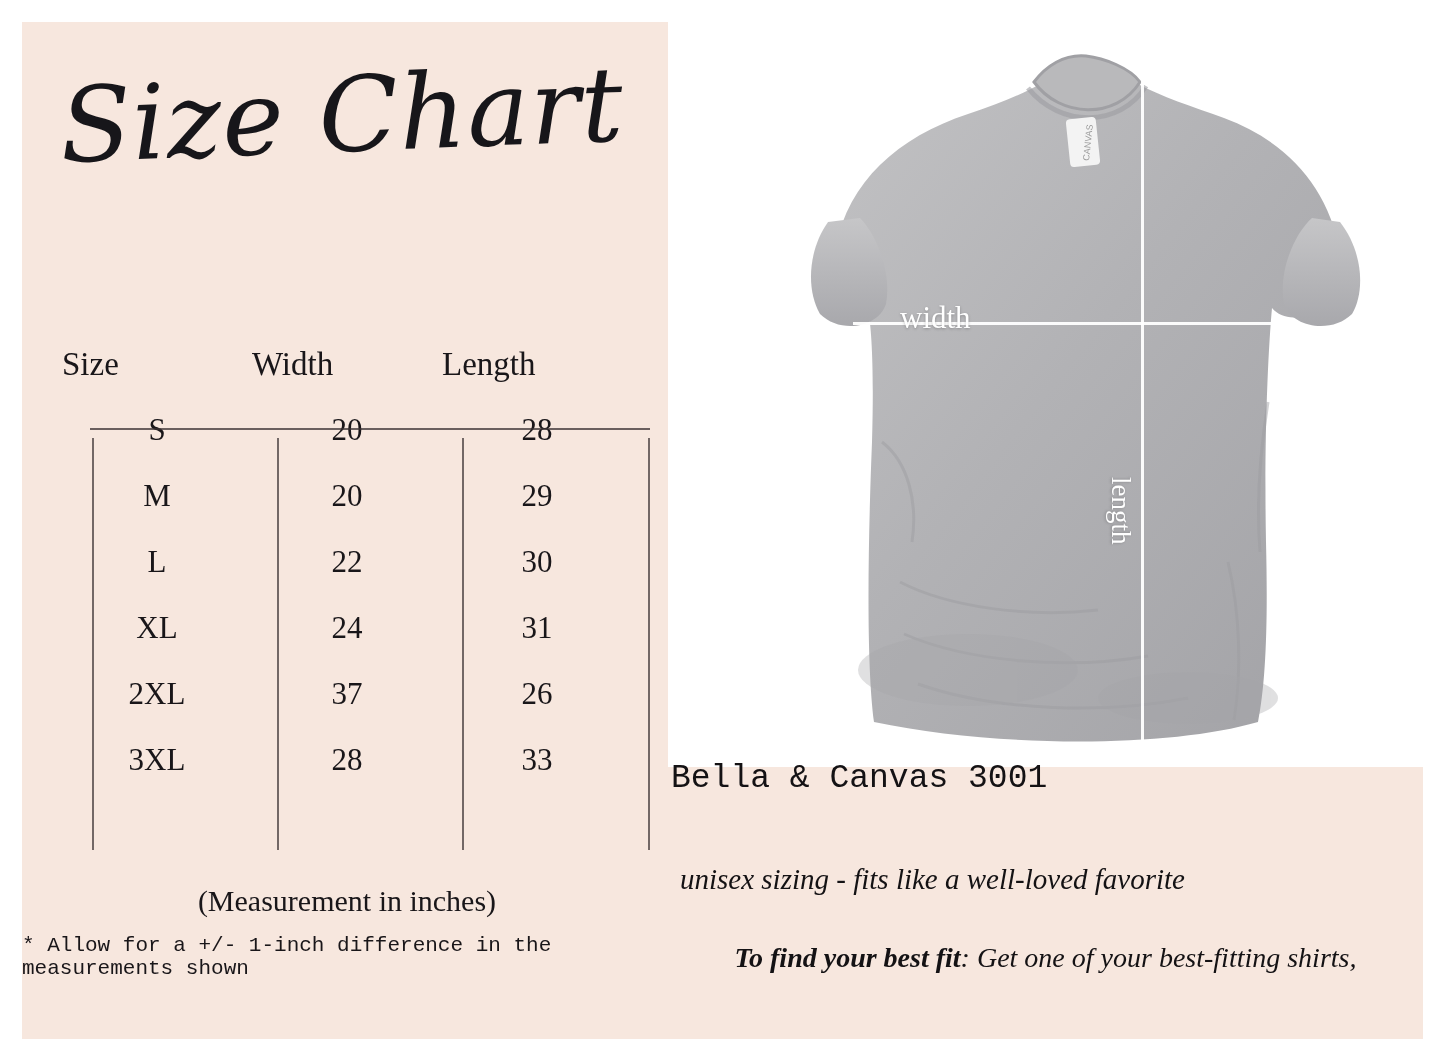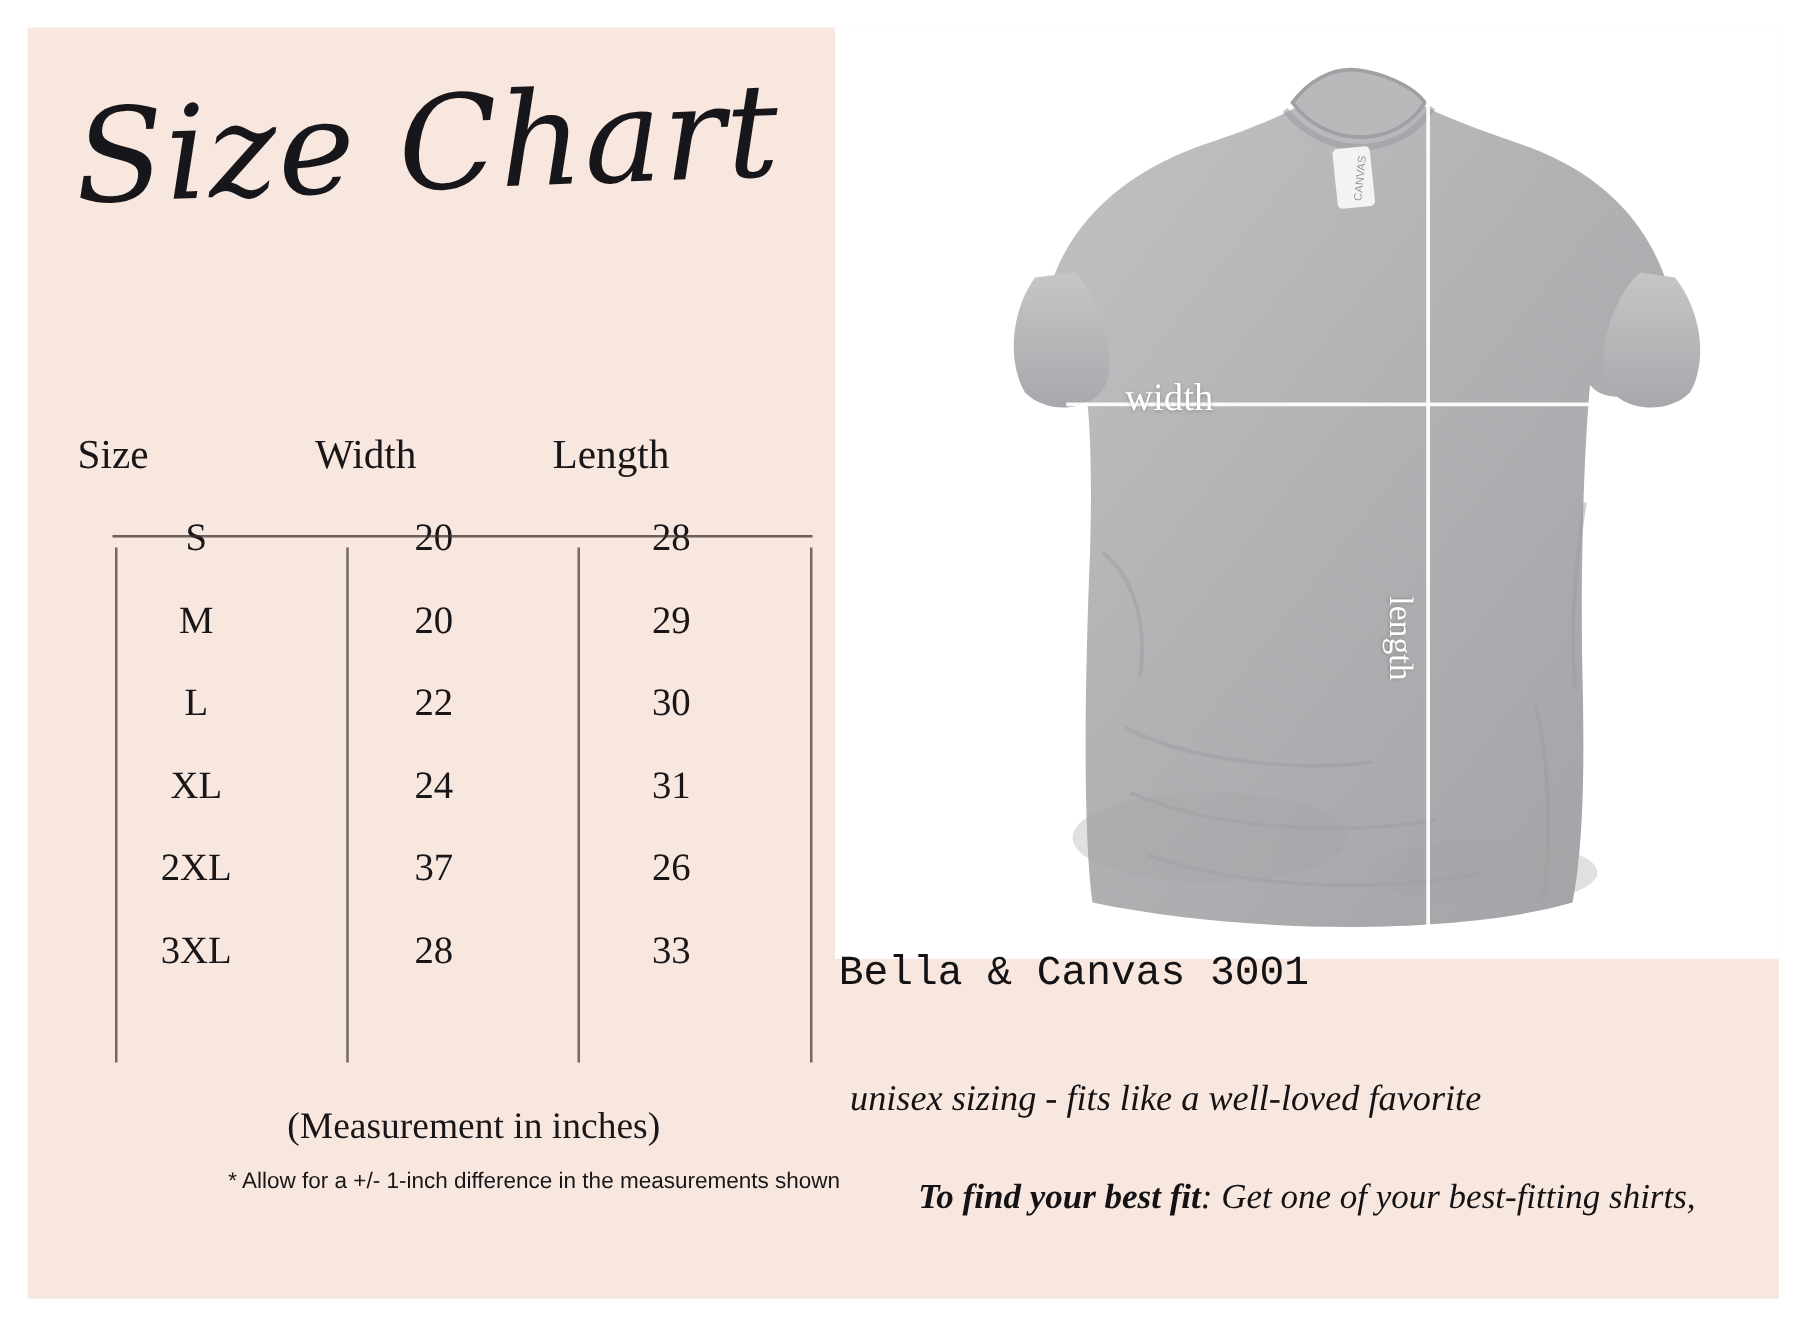--- a/index.html
+++ b/index.html
@@ -106,31 +106,30 @@
 
   .measure-note {
     position: absolute;
     left: 0;
     top: 862px;
     width: 650px;
     text-align: center;
     font-size: 30px;
     color: #191619;
     font-family: "Liberation Serif", serif;
-    margin-left: 32px;
   }
   .allow-note {
     position: absolute;
     left: 0;
     top: 912px;
     width: 650px;
-    text-align: right;
-    font-size: 18px;
+    text-align: left;
+    font-size: 21px;
     color: #191619;
-    font-family: Liberation Sans, sans-serif;
+    font-family: Liberation Mono, monospace;
   }
 
   
   .right-panel {
     position: absolute;
     left: 668px;
     top: 22px;
     width: 755px;
     height: 1017px;
   }

